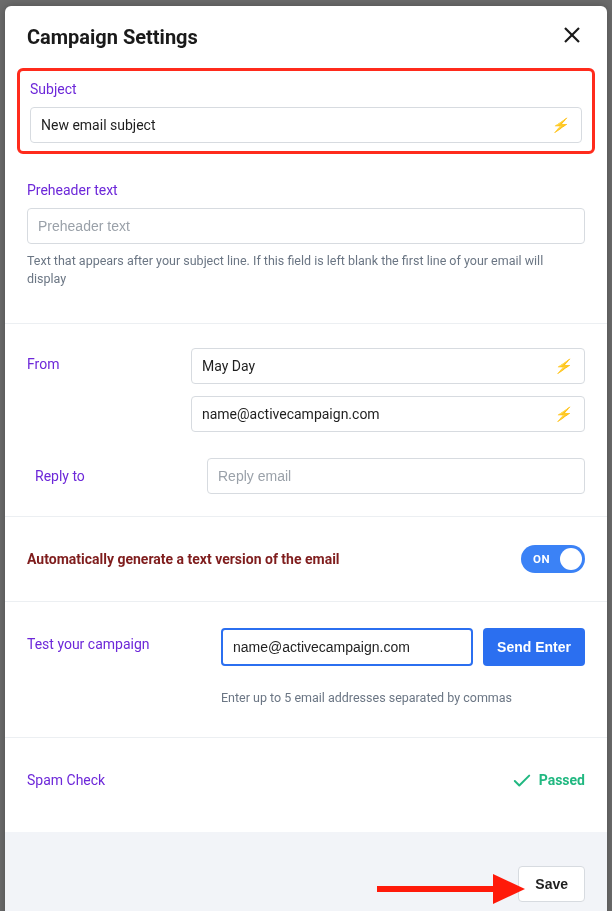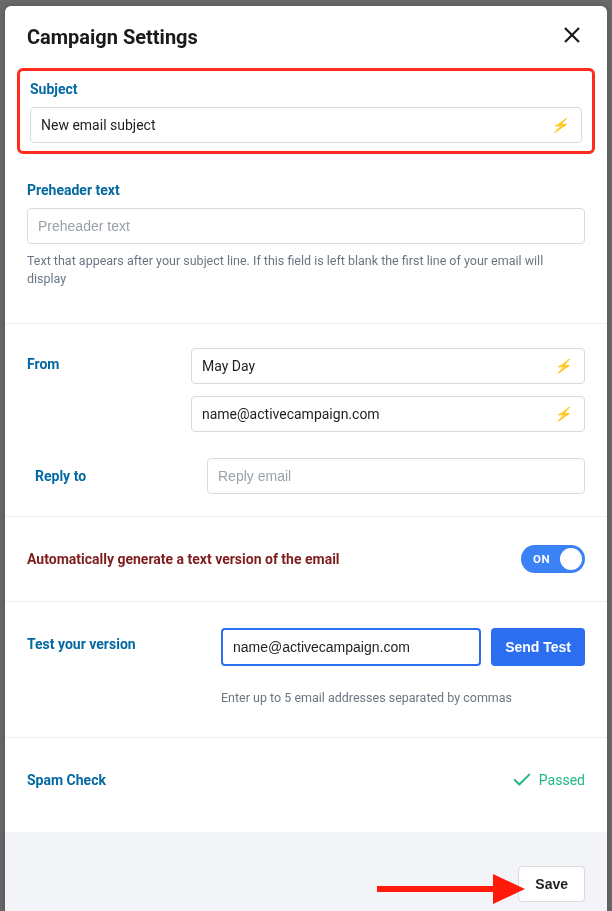--- a/index.html
+++ b/index.html
@@ -37,22 +37,22 @@
   }
   .close-btn svg { width: 18px; height: 18px; stroke: #1a1a1a; stroke-width: 2.2; }
   .highlight-box {
     border: 3px solid #ff2b1c;
     border-radius: 6px;
     margin: 8px 12px 10px 12px;
     padding: 10px 10px 8px 10px;
   }
   .field-label {
     font-size: 14px;
-    font-weight: 700;
-    color: #0369a1;
+    font-weight: 400;
+    color: #6d28d9;
     margin-bottom: 10px;
     display: block;
   }
   .text-input, .select-like {
     width: 100%;
     height: 36px;
     border: 1px solid #d7dbe0;
     border-radius: 4px;
     padding: 8px 10px;
     font-size: 14px;
@@ -152,23 +152,23 @@
   .test-hint { font-size: 12.5px; color: #6b7684; margin-top: 24px; }
   .spam-row {
     display: flex;
     align-items: center;
     justify-content: space-between;
     padding: 34px 22px 44px 22px;
   }
   .passed {
     color: #21b881;
     font-size: 14px;
-    font-weight: 400;
-    display: flex;
-    align-items: center;
+    font-weight: 700;
+    display: flex;
+    align-items: flex-end;
     gap: 8px;
   }
   .passed svg { width: 18px; height: 14px; stroke: #21b881; stroke-width: 2.2; fill: none; }
   .footer {
     background: #f2f4f8;
     padding: 34px 22px 34px 22px;
     display: flex;
     justify-content: flex-end;
     position: relative;
   }
@@ -254,25 +254,25 @@
     <span class="toggle-label">Automatically generate a text version of the email</span>
     <div class="toggle">
       <span class="toggle-text">ON</span>
       <span class="toggle-knob"></span>
     </div>
   </div>
 
   <hr class="hr" style="margin-top:0">
 
   <div class="test-row">
-    <label class="field-label">Test your version</label>
+    <label class="field-label">Test your campaign</label>
     <div class="test-body">
       <div class="test-line">
         <input class="test-input" type="text" value="name@activecampaign.com" style="">
-        <button class="send-test">Send Test</button>
+        <button class="send-test">Send Enter</button>
       </div>
       <div class="test-hint">Enter up to 5 email addresses separated by commas</div>
     </div>
   </div>
 
   <hr class="hr" style="margin-top:26px">
 
   <div class="spam-row">
     <span class="field-label" style="margin:0">Spam Check</span>
     <span class="passed">

